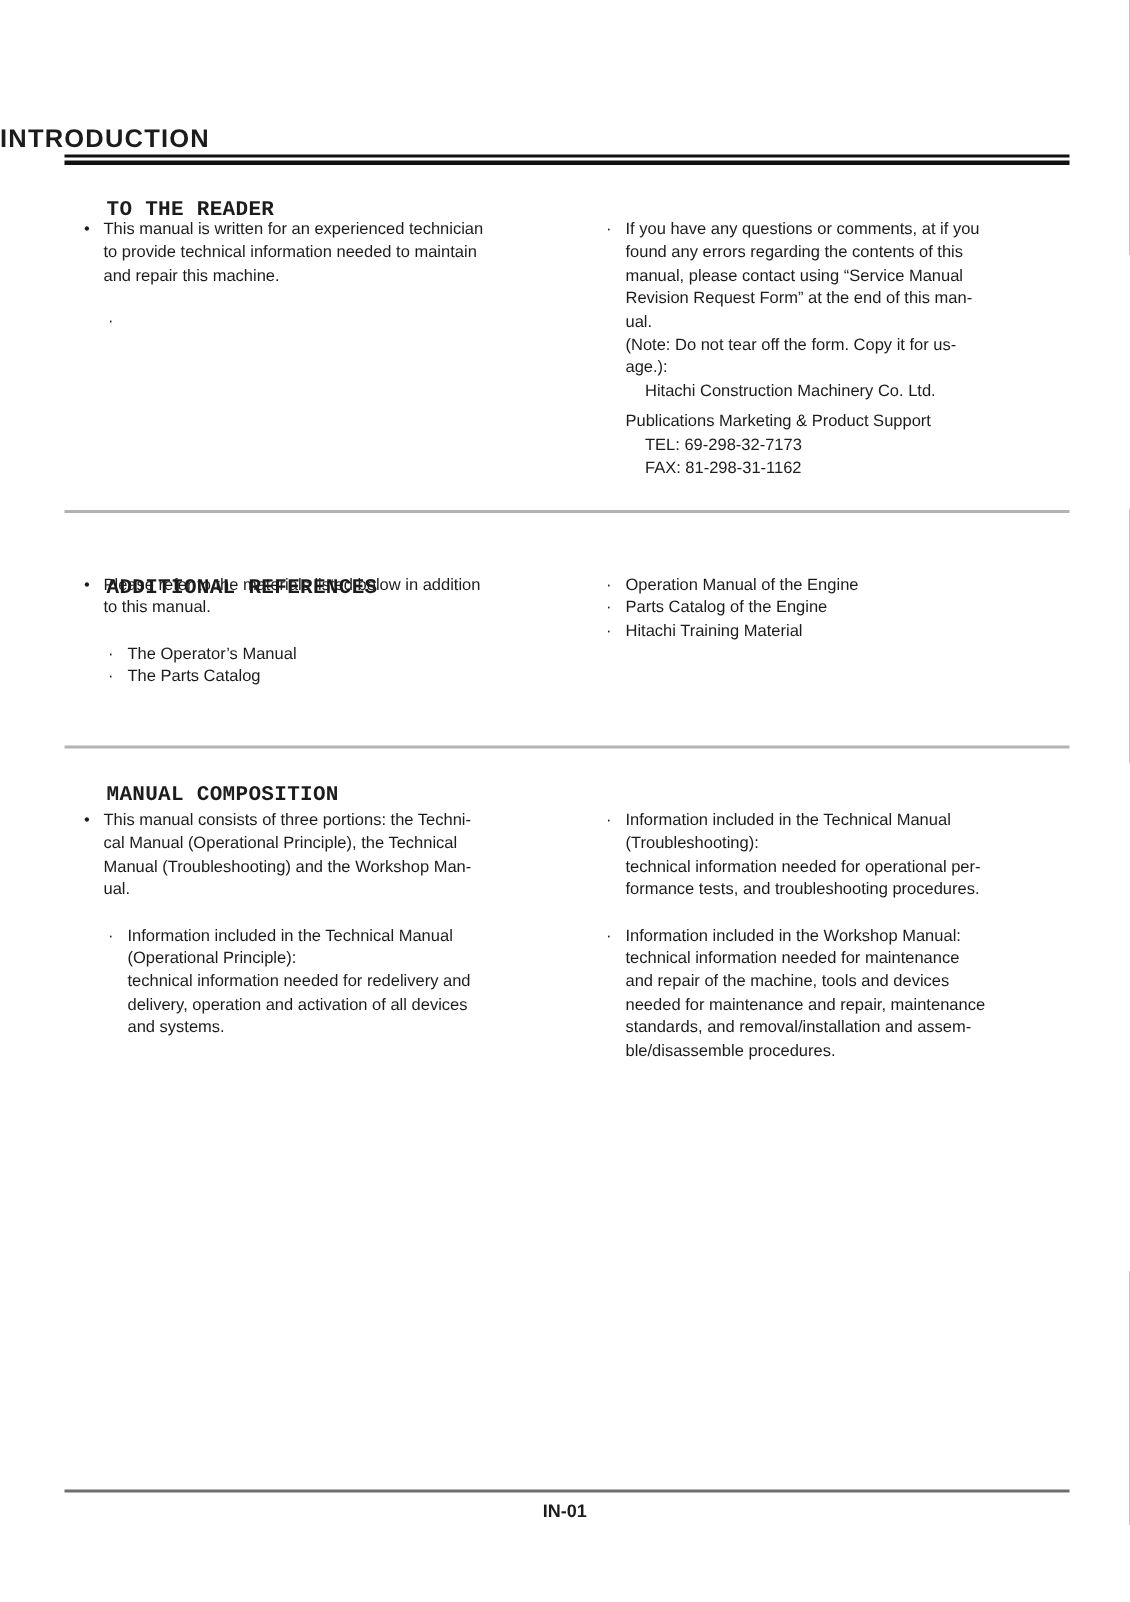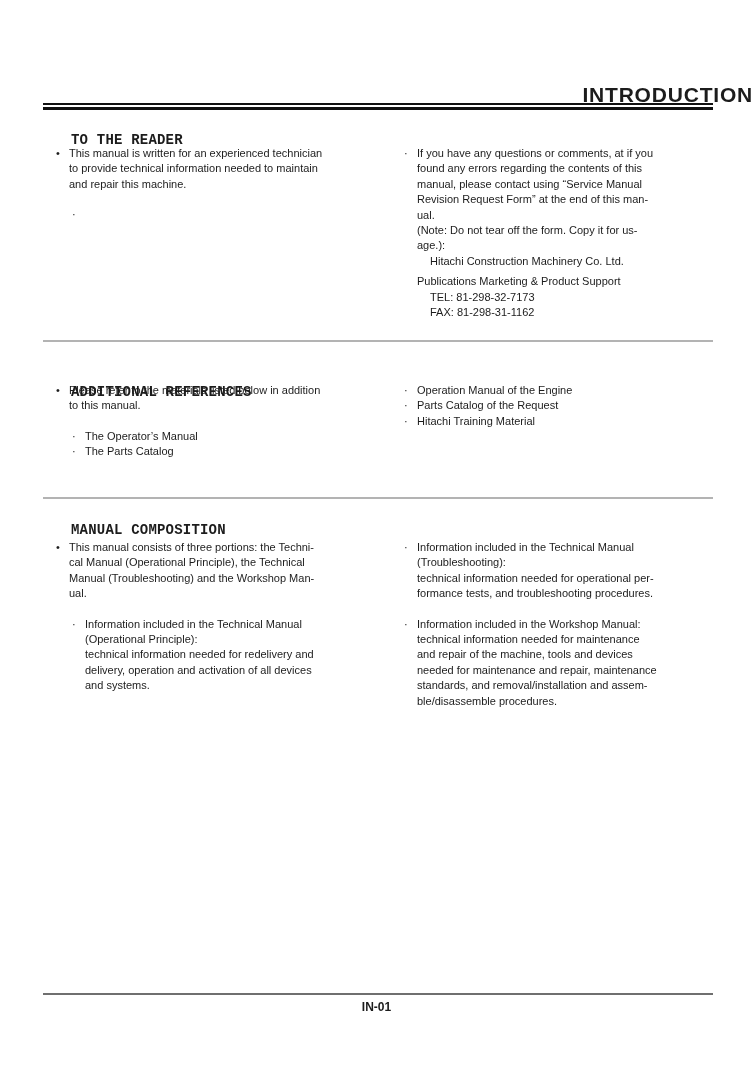--- a/index.html
+++ b/index.html
@@ -7,22 +7,22 @@
     position:relative;
     width:753px;height:1068px;
     margin:0 auto;
     background:#ffffff;
     font-family:"Liberation Sans", sans-serif;
     color:var(--text,#1c1c1c);
     overflow:hidden;
   }
   #title{
     position:absolute;top:83px;left:0;width:100%;
-    margin:0;text-align:right;
-    font-size:21px;font-weight:bold;letter-spacing:0.8px;
+    margin:0;text-align:left;
+    font-size:17px;font-weight:bold;letter-spacing:0.8px;
   }
   #title-rule{position:absolute;top:103px;left:43px;right:40px;}
   .tr-thin{height:2px;background:var(--trule,#111);}
   .tr-thick{height:3px;background:var(--trule,#111);margin-top:2px;}
 
   .sec-h{
     position:absolute;left:56px;margin:15px;
     font-size:14px;font-weight:bold;letter-spacing:0.2px;font-family:Liberation Mono, monospace;
   }
   #h0{top:117px;} #h1{top:369px;} #h2{top:507px;}
@@ -85,21 +85,21 @@
 (Note: Do not tear off the form. Copy it for us-
 age.):</div>
         </div>
         <div class="item plain ind tight">
           <div class="txt">Hitachi Construction Machinery Co. Ltd.</div>
         </div>
         <div class="item plain close">
           <div class="txt">Publications Marketing &amp; Product Support</div>
         </div>
         <div class="item plain ind tight">
-          <div class="txt">TEL: 81-298-32-7173</div>
+          <div class="txt">TEL: 69-298-32-7173</div>
         </div>
         <div class="item plain ind tight">
           <div class="txt">FAX: 81-298-31-1162</div>
         </div>
       </div>
   </div>
 
   <div class="sep" id="rule1"></div>
   <h2 class="sec-h" id="h1">ADDITIONAL REFERENCES</h2>
   <div class="cols" id="cols1">
@@ -118,21 +118,21 @@
           <div class="txt">The Parts Catalog</div>
         </div>
       </div>
     <div class="col">
         <div class="item dot">
           <span class="marker">·</span>
           <div class="txt">Operation Manual of the Engine</div>
         </div>
         <div class="item dot tight">
           <span class="marker">·</span>
-          <div class="txt">Parts Catalog of the Request</div>
+          <div class="txt">Parts Catalog of the Engine</div>
         </div>
         <div class="item dot tight">
           <span class="marker">·</span>
           <div class="txt">Hitachi Training Material</div>
         </div>
       </div>
   </div>
 
   <div class="sep" id="rule2"></div>
   <h2 class="sec-h" id="h2">MANUAL COMPOSITION</h2>

